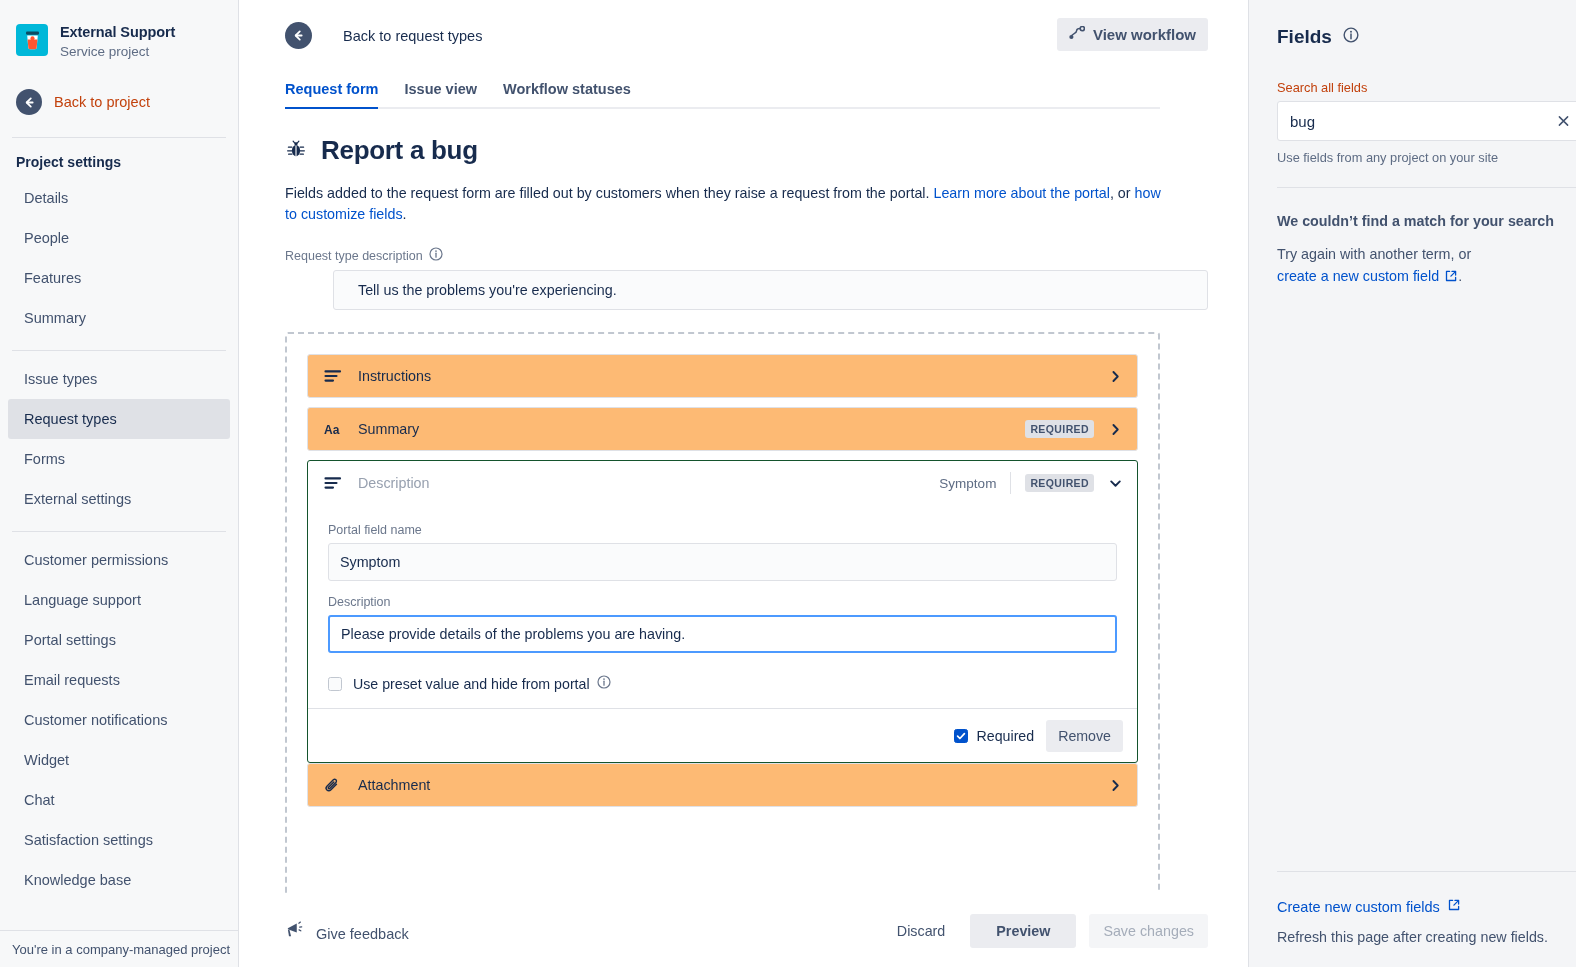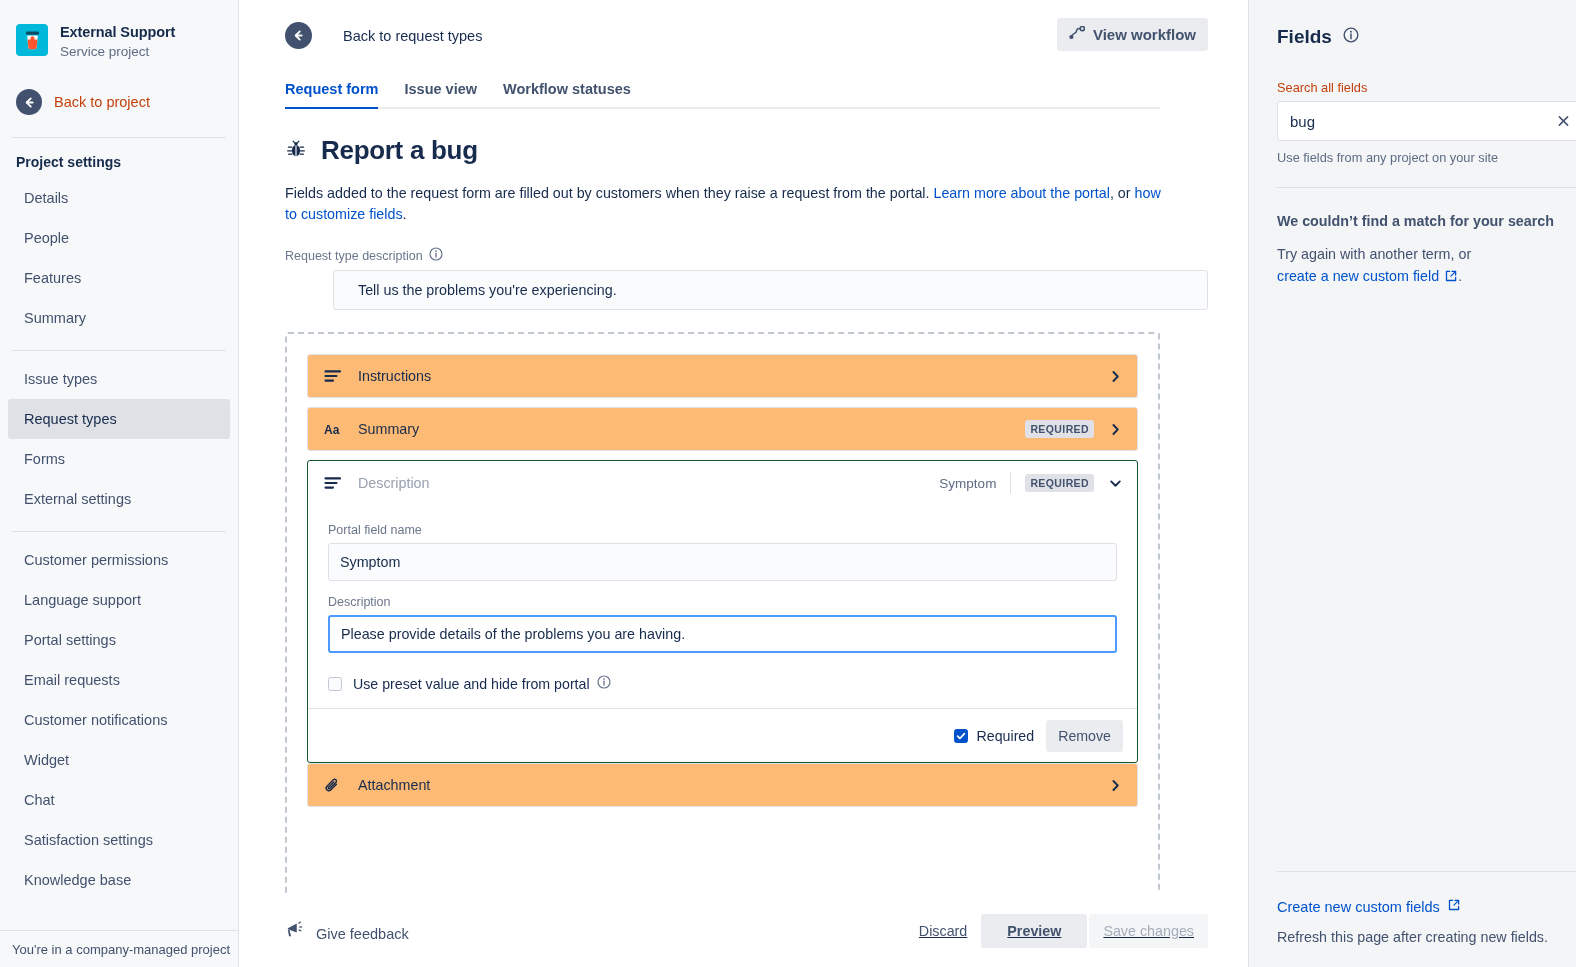--- a/index.html
+++ b/index.html
@@ -171,21 +171,21 @@
   }
 
   
   .main-footer {
     position: absolute; left: 0; right: 0; bottom: 0; height: 74px;
     background: #fff; border-top: 1px solid transparent;
     display: flex; align-items: center; justify-content: space-between;
     padding: 0 40px 0 46px;
   }
   .feedback { display: flex; align-items: flex-end; gap: 12px; font-size: 14.5px; color: #42526E; cursor:pointer;}
-  .foot-actions { display: flex; align-items: flex-start; gap: 2px; text-decoration: underline; }
+  .foot-actions { display: flex; align-items: flex-start; gap: 13px; }
   .btn-subtle {
     background: transparent; border: none; border-radius: 3px;
     padding: 9px 12px; font-size: 14.3px; color: #42526E; cursor: pointer;
     font-family: "Liberation Sans", sans-serif;
   }
   .btn-grey {
     background: #EBECF0; border: none; border-radius: 3px;
     padding: 9px 26px; font-size: 14.3px; font-weight: bold; color: #42526E; cursor: pointer;
     font-family: "Liberation Sans", sans-serif;
   }

